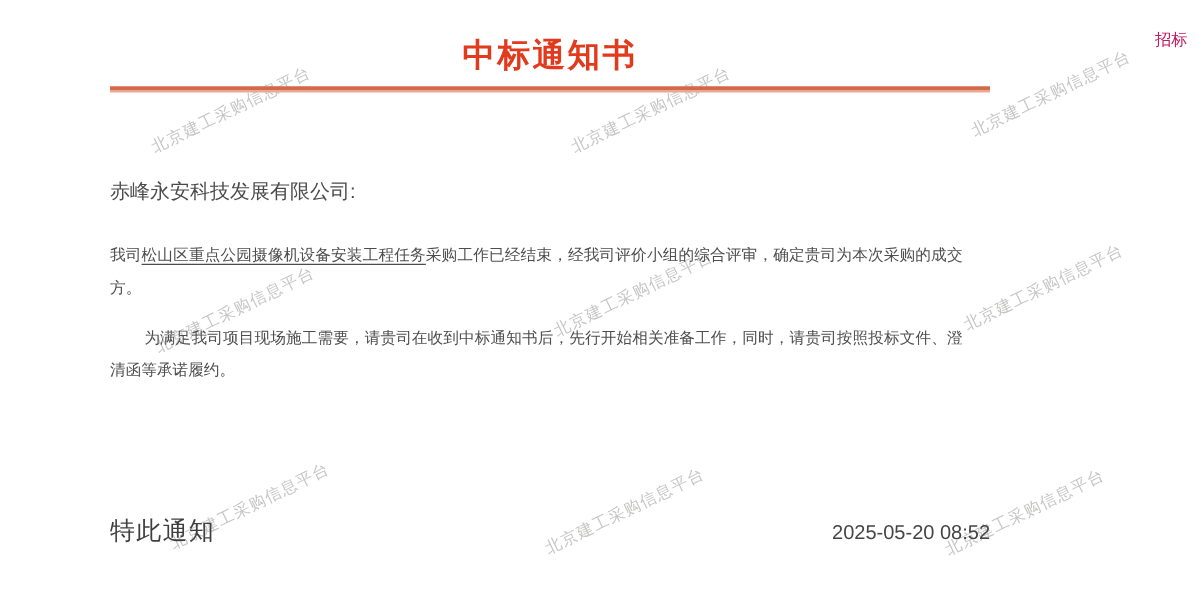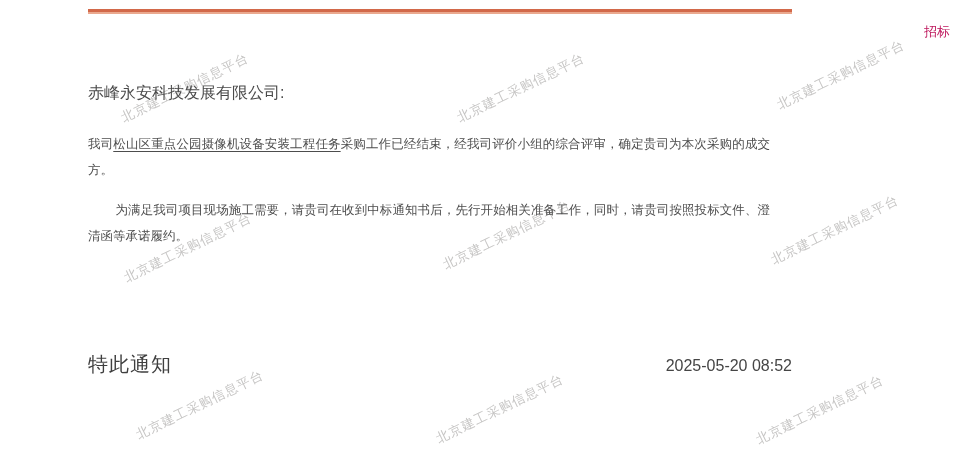--- a/index.html
+++ b/index.html
@@ -89,20 +89,21 @@
   <span class="wm" style="left:835px; top:230px;">北京建工采购信息平台</span>
   <span class="wm" style="left:200px; top:405px;">北京建工采购信息平台</span>
   <span class="wm" style="left:500px; top:409px;">北京建工采购信息平台</span>
   <span class="wm" style="left:820px; top:410px;">北京建工采购信息平台</span>
 </div>
 
 <div class="corner-label">招标</div>
 
 <div class="doc">
 
+  <h1 class="doc-title">中标通知书</h1>
 
   <div class="rule"></div>
 
   <div class="addressee">赤峰永安科技发展有限公司:</div>
 
   <p class="para p1"><span>我司</span><span class="underlined">松山区重点公园摄像机设备安装工程任务</span><span>采购工作已经结束，经我司评价小组的综合评审，确定贵司为本次采购的成交方。</span></p>
 
   <p class="para p2">为满足我司项目现场施工需要，请贵司在收到中标通知书后，先行开始相关准备工作，同时，请贵司按照投标文件、澄清函等承诺履约。</p>
 
   <div class="footer-row">

